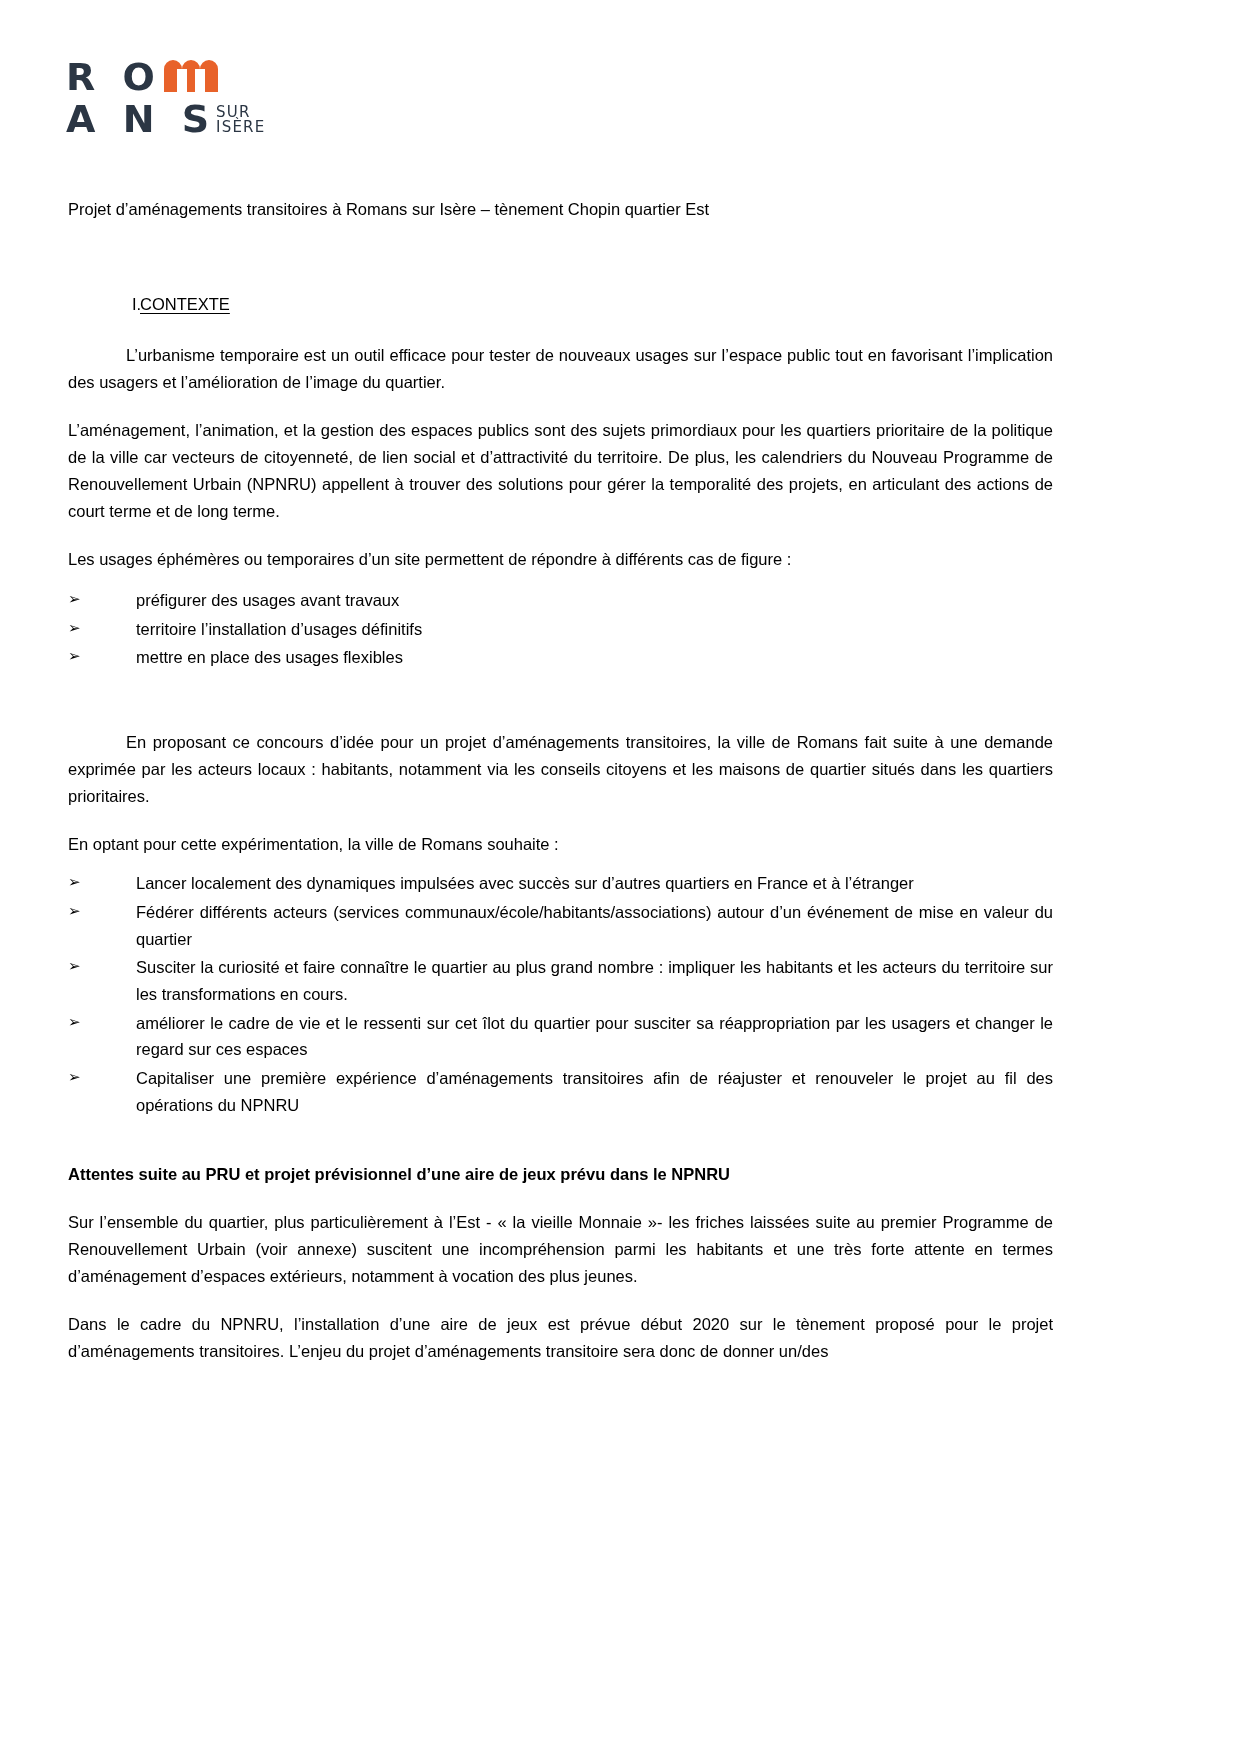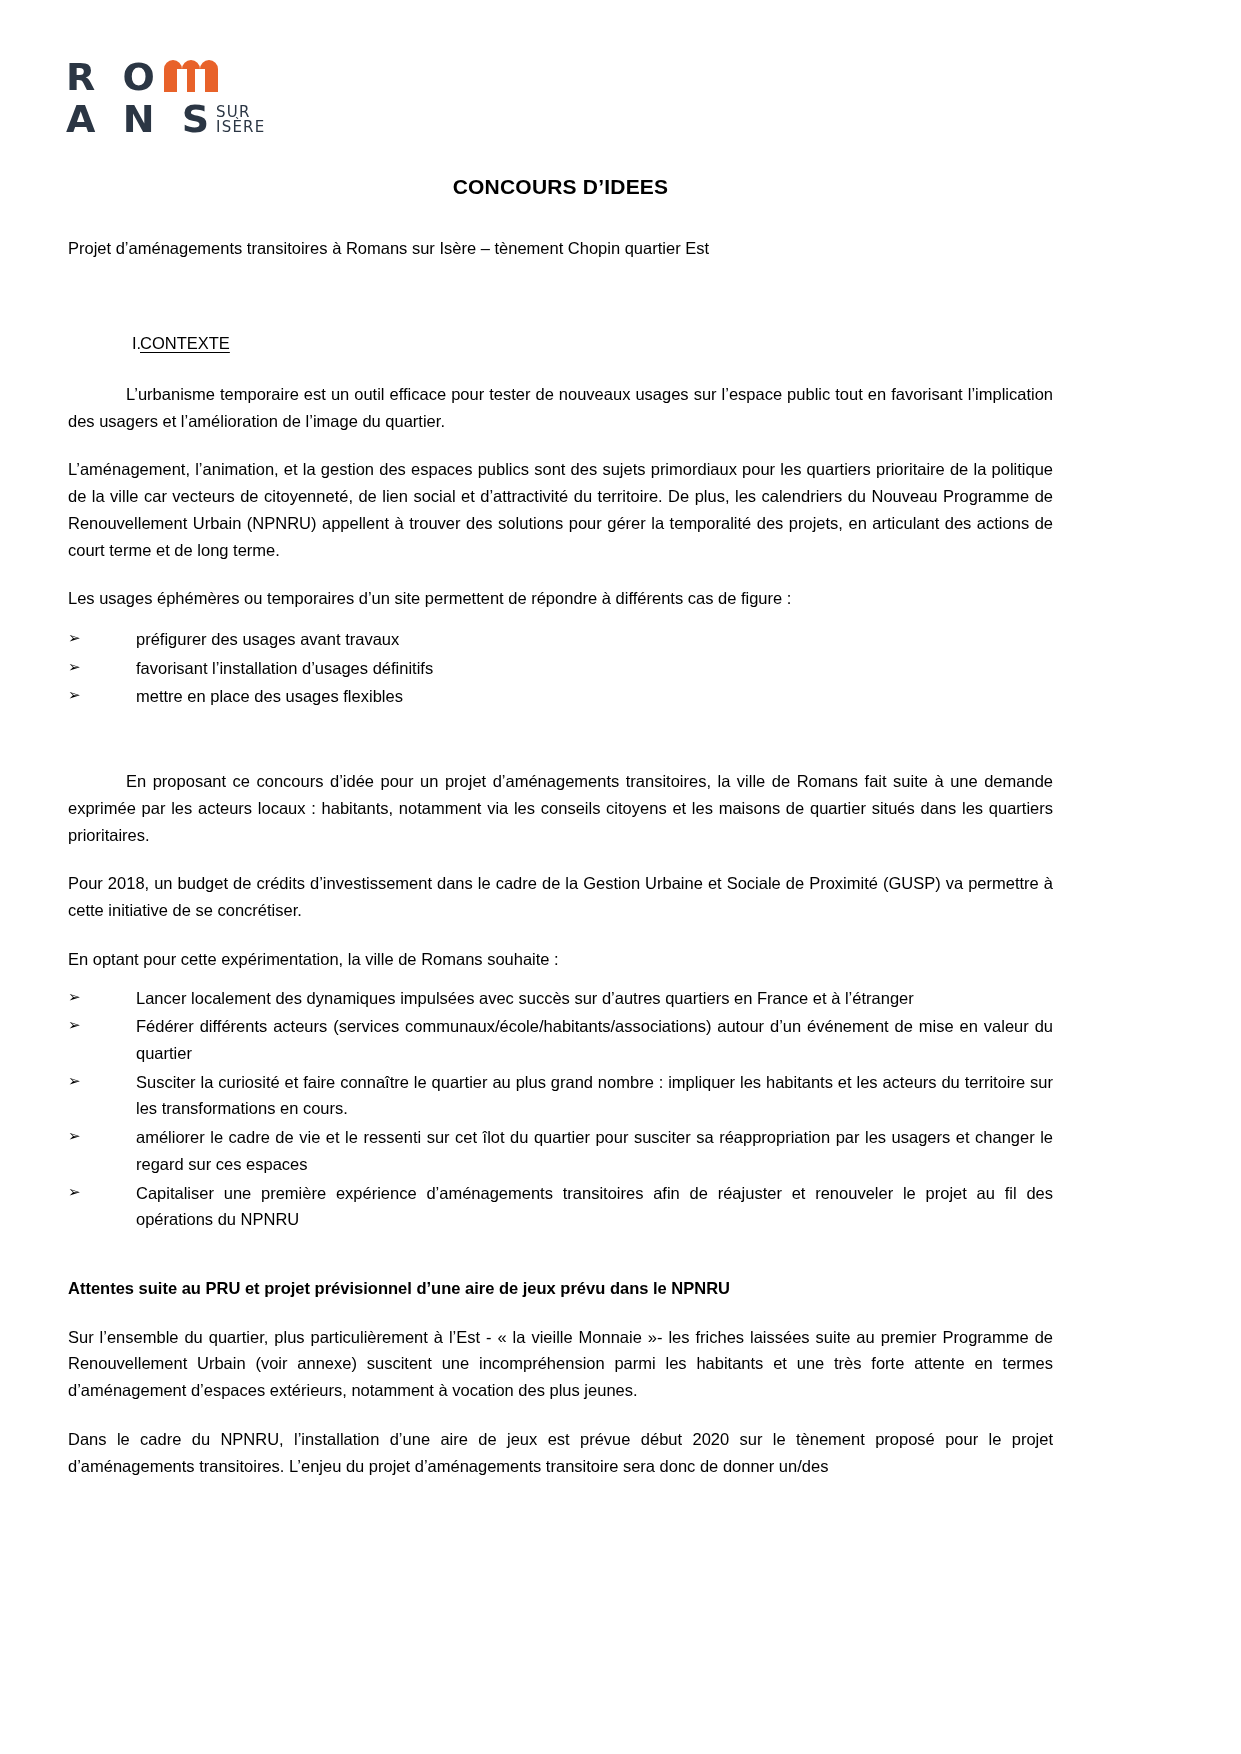--- a/index.html
+++ b/index.html
@@ -155,21 +155,20 @@
       <span class="logo-dark">A N S</span>
       <span class="logo-sur-isere">
         <span style="display:block">SUR</span>
         <span style="display:block">ISÈRE</span>
       </span>
     </div>
   </div>
 
   <div class="doc">
 
-    <h1 class="doc-title">CONCOURS D’IDEES</h1>
 
     <div class="doc-subtitle">Projet d’aménagements transitoires à Romans sur Isère – tènement Chopin quartier Est</div>
 
     <div class="section-heading">
       <span class="section-num">I.</span>
       <span class="section-label">CONTEXTE</span>
     </div>
 
     <p class="body first indent">L’urbanisme temporaire est un outil efficace pour tester de nouveaux usages sur l’espace public tout en favorisant l’implication des usagers et l’amélioration de l’image du quartier.</p>
 
@@ -177,33 +176,32 @@
 
     <p class="body">Les usages éphémères ou temporaires d’un site permettent de répondre à différents cas de figure :</p>
 
     <ul class="arrows">
       <li>
         <span class="marker">➢</span>
         <span>préfigurer des usages avant travaux</span>
       </li>
       <li>
         <span class="marker">➢</span>
-        <span>favorisant l’installation d’usages définitifs</span>
+        <span>territoire l’installation d’usages définitifs</span>
       </li>
       <li>
         <span class="marker">➢</span>
         <span>mettre en place des usages flexibles</span>
       </li>
     </ul>
 
     <div class="spacer-lg"></div>
 
     <p class="body indent">En proposant ce concours d’idée pour un projet d’aménagements transitoires, la ville de Romans fait suite à une demande exprimée par les acteurs locaux : habitants, notamment via les conseils citoyens et les maisons de quartier situés dans les quartiers prioritaires.</p>
 
-    <p class="body">Pour 2018, un budget de crédits d’investissement dans le cadre de la Gestion Urbaine et Sociale de Proximité (GUSP) va permettre à cette initiative de se concrétiser.</p>
 
     <p class="body">En optant pour cette expérimentation, la ville de Romans souhaite :</p>
 
     <ul class="arrows tight">
       <li>
         <span class="marker">➢</span>
         <span>Lancer localement des dynamiques impulsées avec succès sur d’autres quartiers en France et à l’étranger</span>
       </li>
       <li>
         <span class="marker">➢</span>

